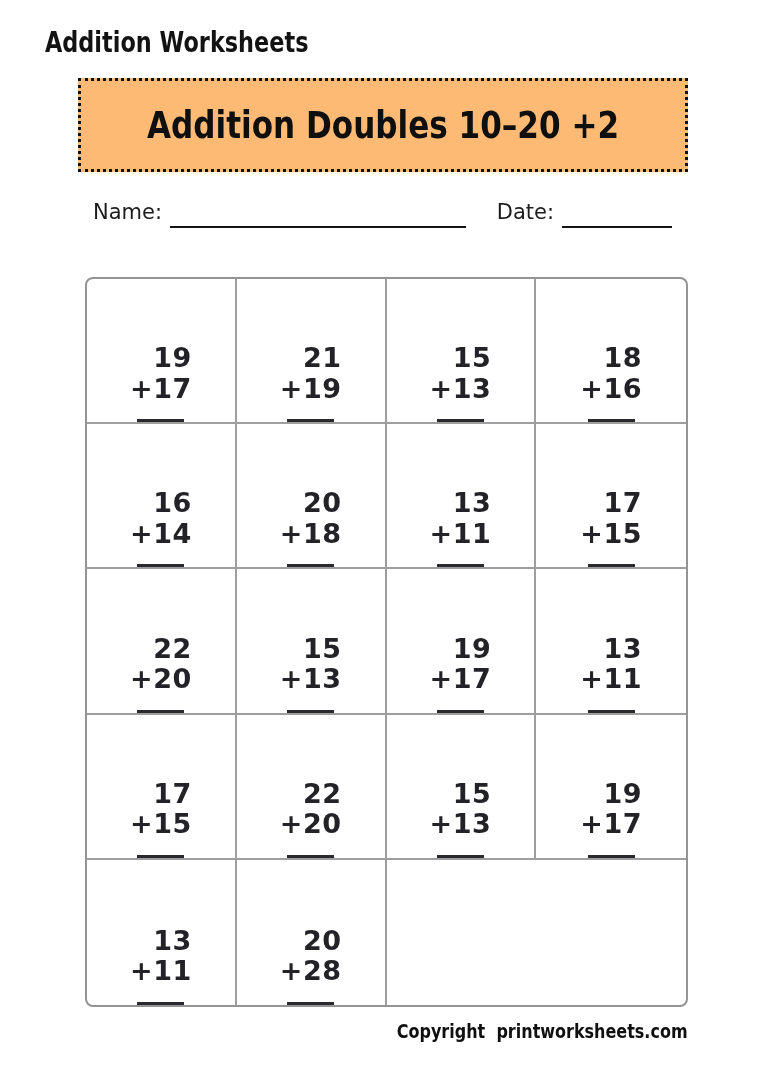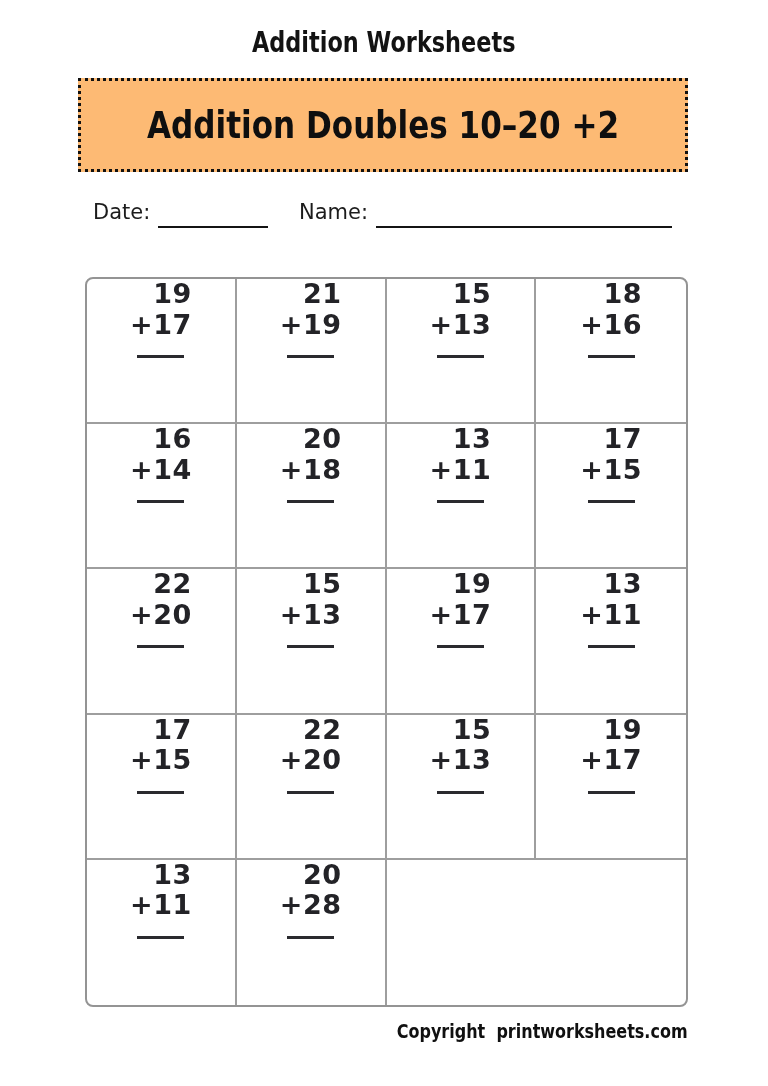--- a/index.html
+++ b/index.html
@@ -9,21 +9,22 @@
     position: relative;
     overflow: hidden;
     font-family: "DejaVu Sans", sans-serif;
     color: #161616;
   }
 
   
   .page-header {
     position: absolute;
     top: 26px; left: 0; width: 768px;
-    text-align: center;
+    text-align: left;
+    padding-left: 12px;
   }
   .page-header .hdr-text {
     display: inline-block;
     font-size: 28px;
     font-weight: bold;
     letter-spacing: 0px;
     transform: scaleX(0.80);
     transform-origin: center;
     color: #131313;
     white-space: nowrap;
@@ -83,21 +84,21 @@
     width: 603px; height: 730px;
     display: grid;
     grid-template-columns: repeat(4, 1fr);
     grid-template-rows: repeat(5, 1fr);
     border: 2px solid #949494;
     border-radius: 8px;
     background: #ffffff;
   }
   .cell {
     display: flex;
-    align-items: flex-start;
+    align-items: flex-end;
     justify-content: center;
     border-right: 2px solid #9e9e9e;
     border-bottom: 2px solid #9e9e9e;
   }
   .cell:nth-child(4n) { border-right: none; }
   .cell:nth-child(n+17) { border-bottom: none; }
 
   .stack { display: inline-block; text-align: right; }
   .num {
     font-size: 27px;
@@ -136,27 +137,27 @@
 <div class="page-header">
   <span class="hdr-text">Addition Worksheets</span>
 </div>
 
 <div class="title-box">
   <span class="title-text">Addition Doubles 10–20 +2</span>
 </div>
 
 <div class="form-row">
   <div class="field">
+    <span class="field-label">Name:</span>
+    <span class="write-line name-line"></span>
+  </div>
+  <div class="field">
     <span class="field-label">Date:</span>
     <span class="write-line date-line"></span>
   </div>
-  <div class="field">
-    <span class="field-label">Name:</span>
-    <span class="write-line name-line"></span>
-  </div>
 </div>
 
 <div class="problems-grid">
   <div class="cell">
     <div class="stack">
       <div class="num">19</div>
       <div class="num">+17</div>
       <div class="answer-line"></div>
     </div>
   </div>

